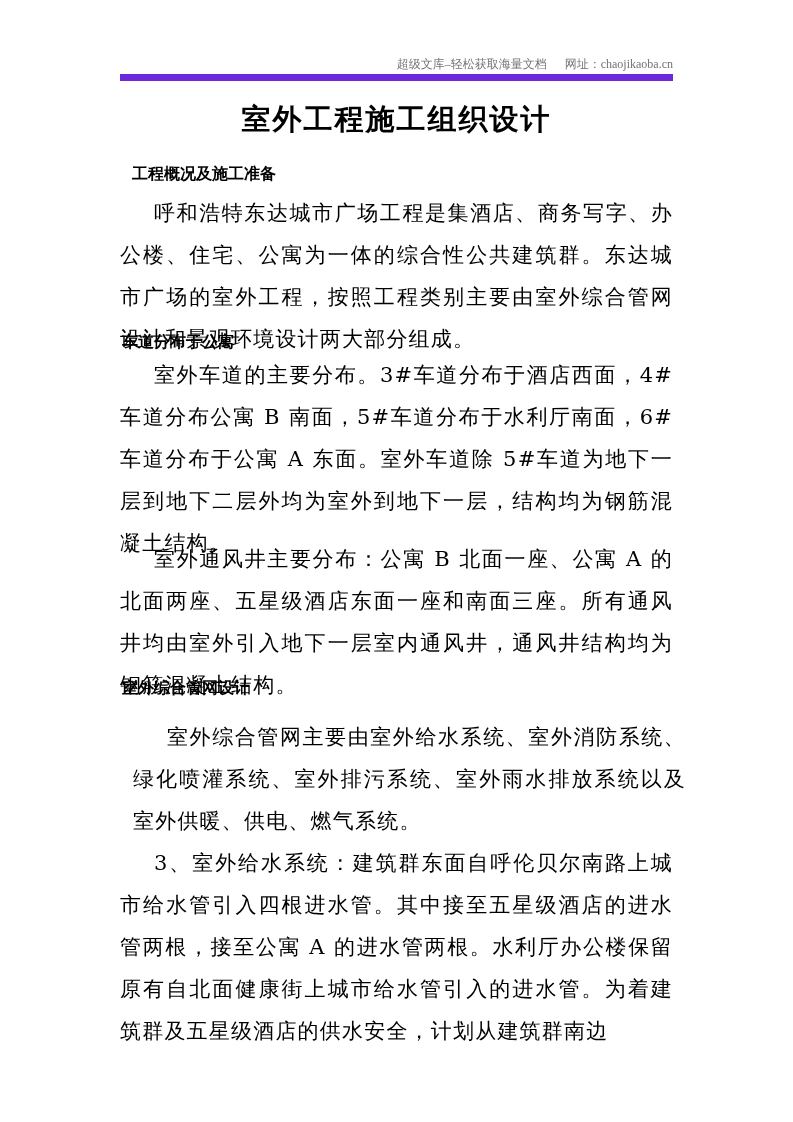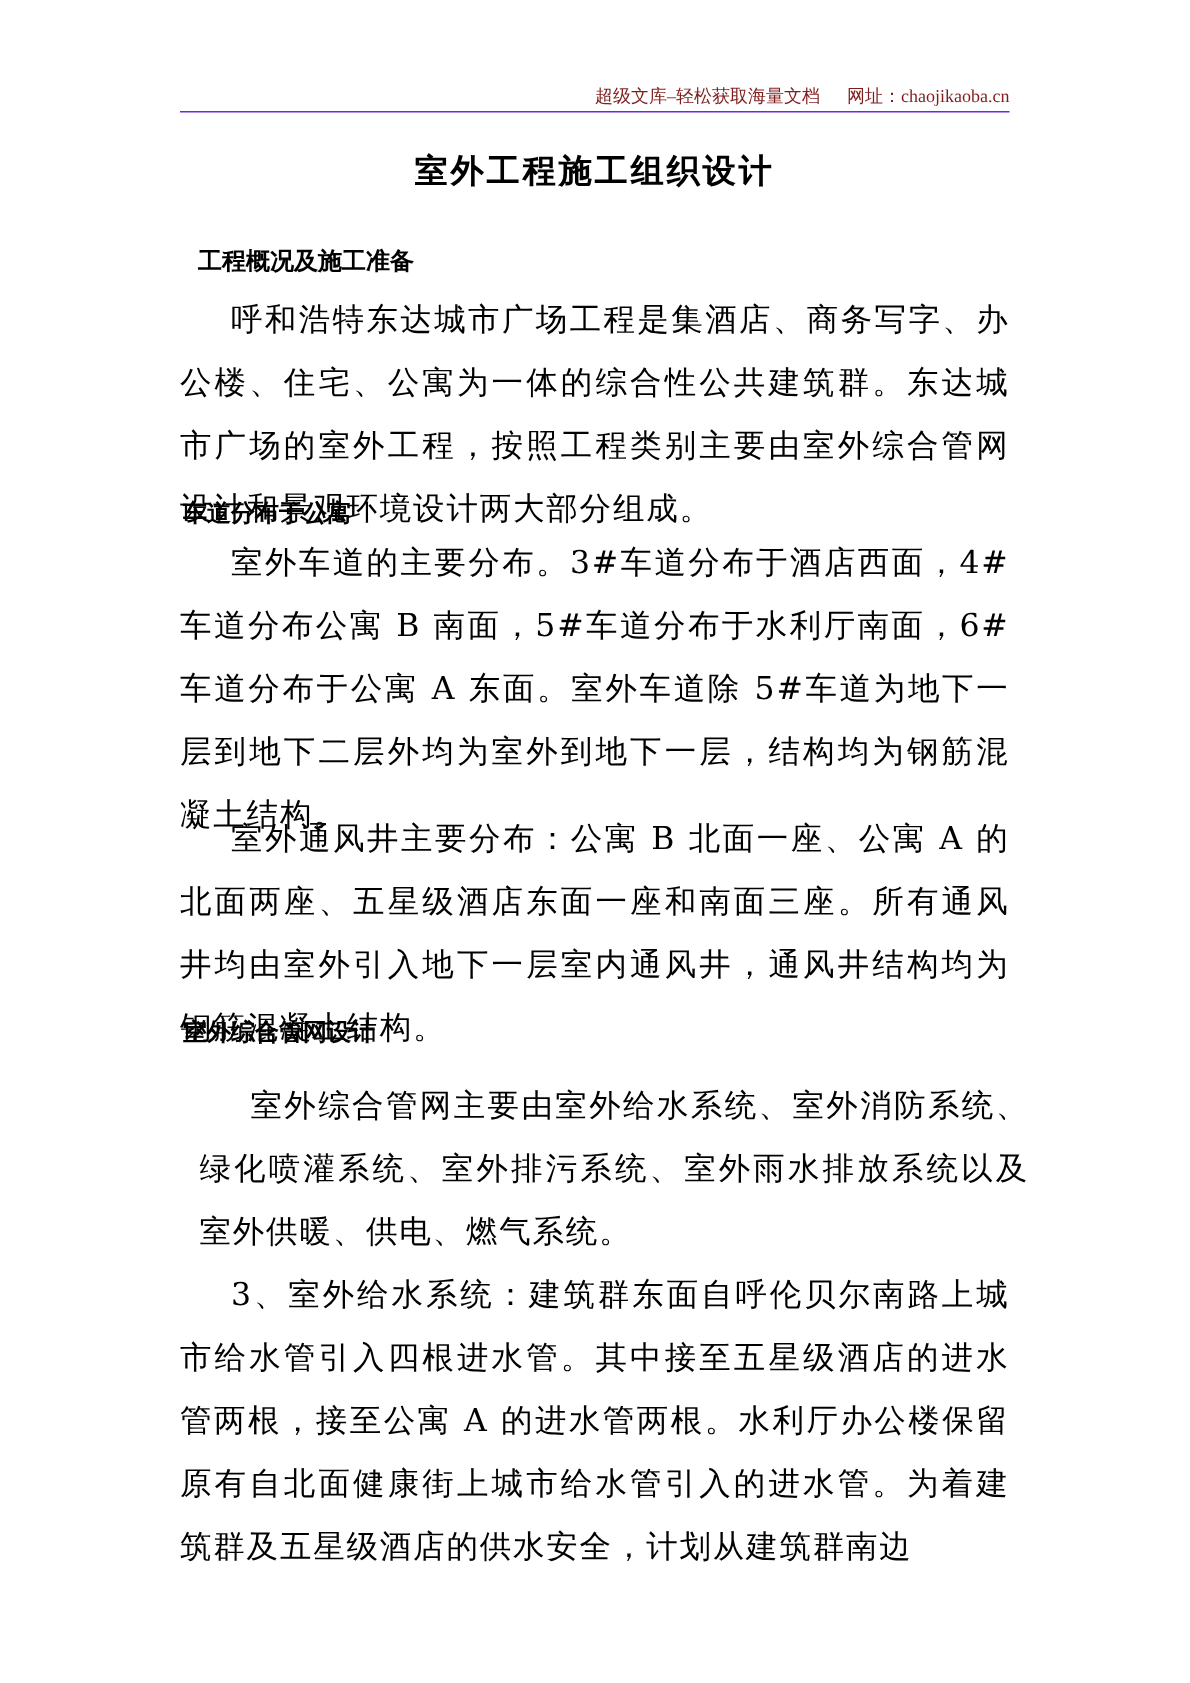--- a/index.html
+++ b/index.html
@@ -14,35 +14,35 @@
       overflow: hidden;
       color: #000000;
       font-family: "DejaVu Serif", "Liberation Serif", serif;
     }
     .page-header {
       position: absolute;
       left: 120px;
       top: 55px;
       width: 553px;
       height: 19px;
-      border-bottom: 1px solid #6d28d9;
+      border-bottom: 7px solid #6d28d9;
       text-align: right;
       font-size: 12px;
       line-height: 18px;
       font-family: "Liberation Serif", "DejaVu Serif", serif;
-      color: #7f1d1d;
+      color: #737373;
     }
     .page-header .gap { display: inline-block; width: 18px; }
     .doc-title {
       position: absolute;
       left: 120px;
       top: 80px;
       width: 553px;
       text-align: center;
-      font-size: 22px;
+      font-size: 29px;
       line-height: 40px;
       font-weight: bold;
       letter-spacing: 2px;
       font-family: "DejaVu Sans", "Liberation Sans", sans-serif;
     }
     .content {
       position: absolute;
       left: 120px;
       top: 140px;
       width: 553px;

